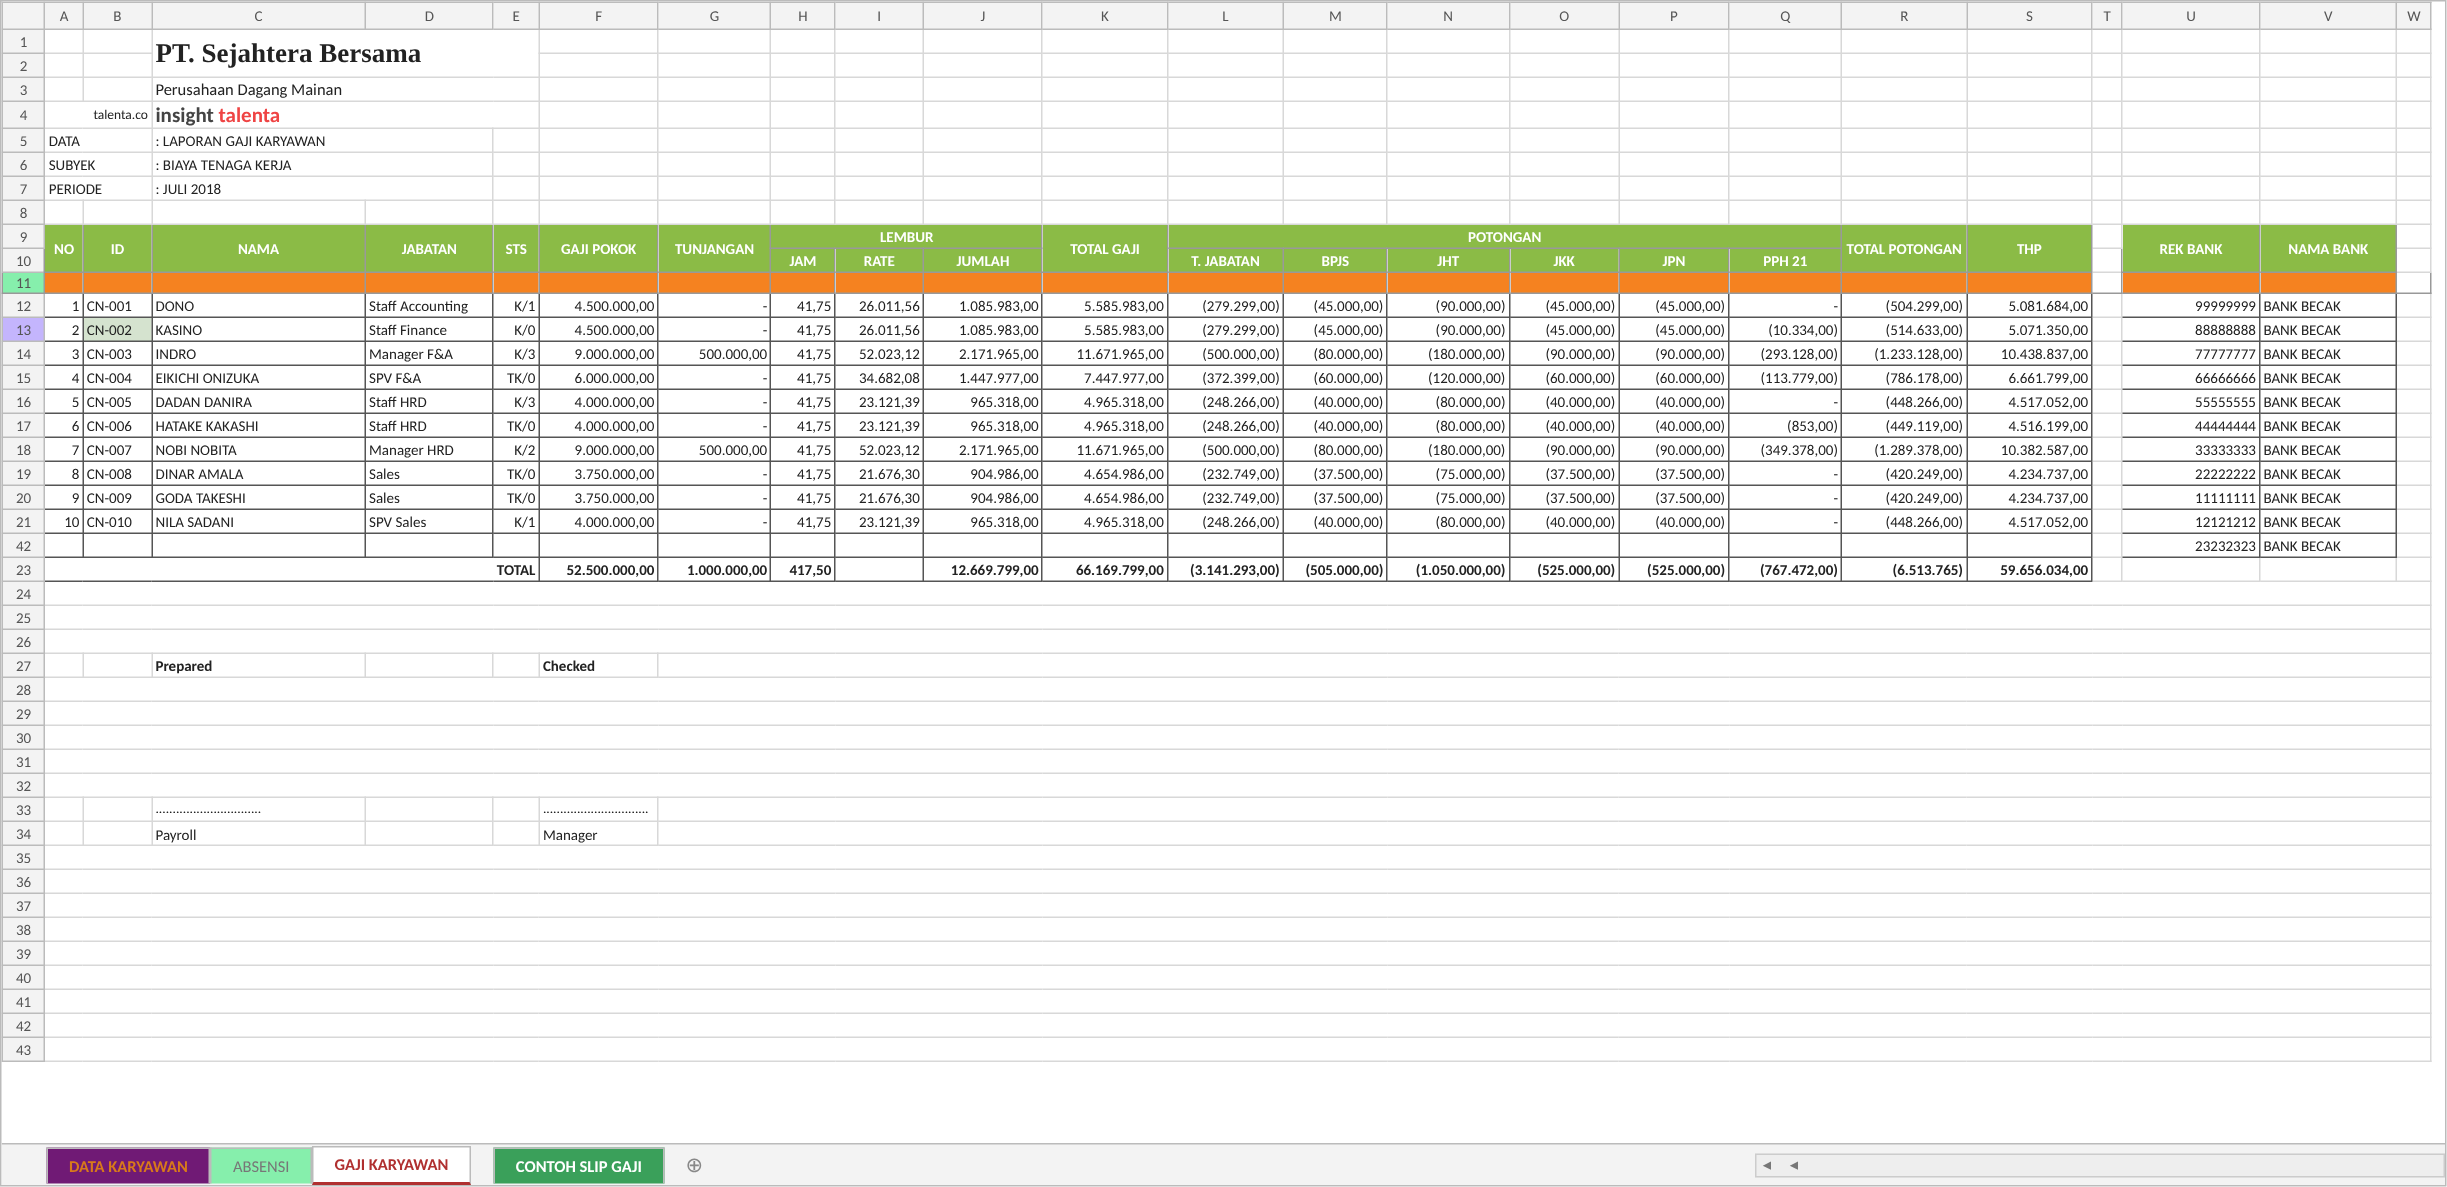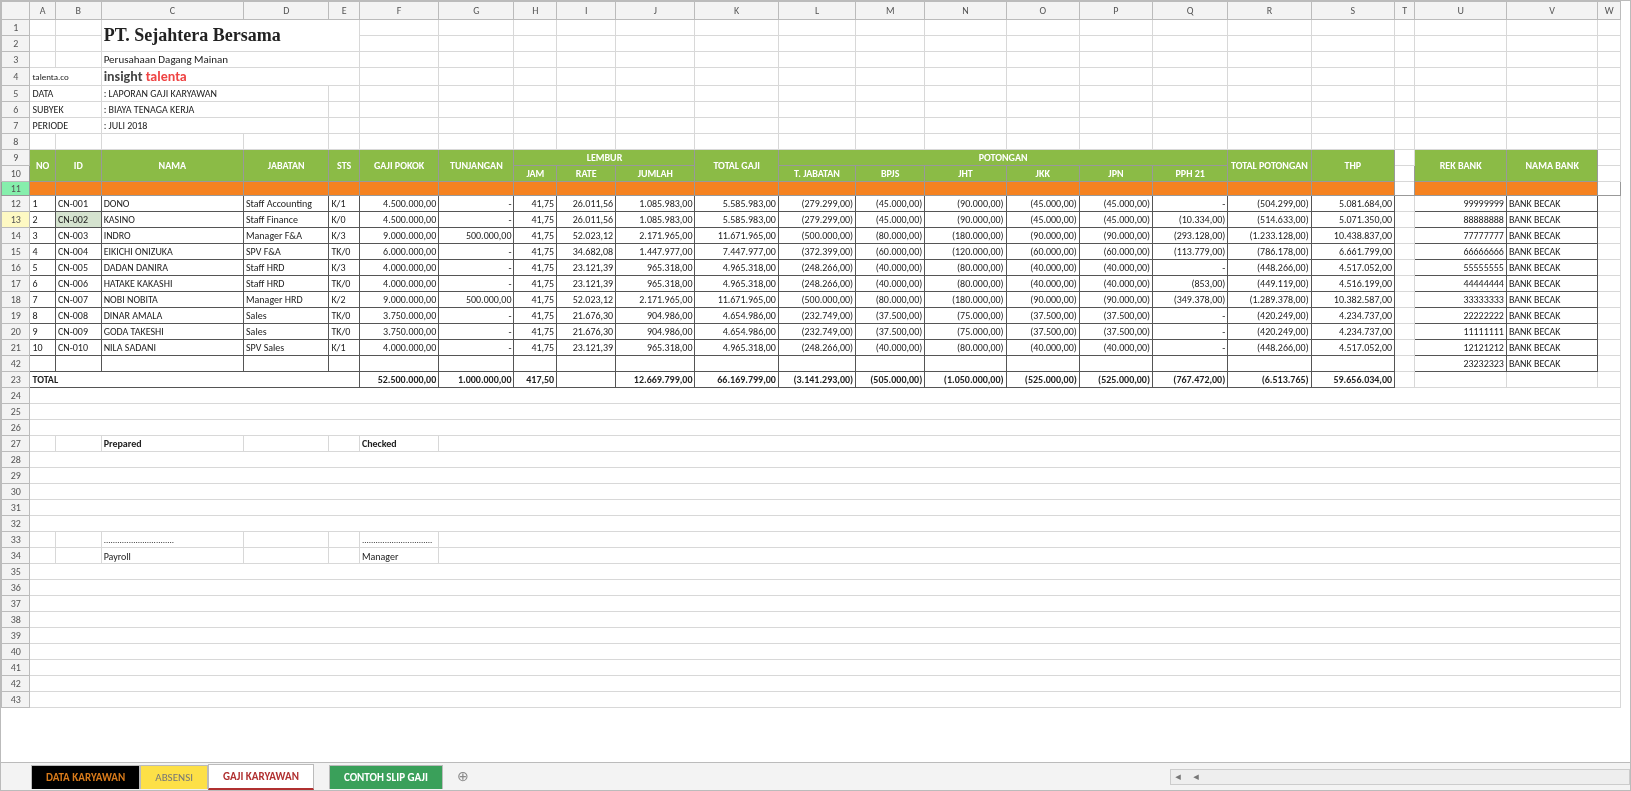--- a/index.html
+++ b/index.html
@@ -4,35 +4,35 @@
 <style>
   * { box-sizing: border-box; margin: 0; padding: 0; }
   body { font-family: Calibri, Arial, sans-serif; font-size: 10px; background: #fff; color: #222; user-select: none; }
   .sheet { width: 1631px; height: 791px; position: relative; overflow: hidden; border: 1px solid #bbb; }
   .grid { position: absolute; top: 0; left: 0; right: 0; bottom: 28px; overflow: hidden; }
   table { border-collapse: collapse; table-layout: fixed; width: 1620px; }
   th, td { border: 1px solid #d8d8d8; height: 16px; overflow: hidden; white-space: nowrap; padding: 0 2px; font-size: 10px; vertical-align: middle; }
   .colhead th { background: #f3f3f3; font-weight: normal; text-align: center; color: #555; height: 18px; border: 1px solid #bbb; }
   .rowhead { background: #f3f3f3; text-align: center; color: #555; width: 28px; border: 1px solid #bbb !important; }
   .sel { background: #d5e3cf !important; border: 1px solid #1a7a1a !important; }
-  .selrow { background: #fef9c3; }
+  .selrow { background: #c4b5fd; }
   .title-big { font-family: Georgia, serif; font-size: 18px; font-weight: bold; }
   .title-sub { font-size: 11px; }
   .brand { font-size: 14px; font-weight: bold; }
   .brand .t1 { color: #444; } .brand .t2 { color: #ef4444; }
-  .tc { text-align: left; } .tr { text-align: right; }
+  .tc { text-align: right; } .tr { text-align: right; }
   .hgreen { background: #8bbb46; color: #fff; font-weight: bold; text-align: center; border: 1px solid #999 !important; }
   .orangebar td { background: #f58220; height: 6px !important; padding: 0; border: 1px solid #999 !important; }
   .bord { border: 1px solid #555 !important; }
   .bord-lr { border-left: 1px solid #555 !important; border-right: 1px solid #555 !important; }
   .bord-b { border-bottom: 1px solid #555 !important; }
   .bold { font-weight: bold; }
   .tabs { position: absolute; bottom: 0; left: 0; right: 0; height: 28px; background: #f3f3f3; border-top: 1px solid #bbb; display: flex; align-items: center; padding-left: 30px; font-size: 11px; }
-  .tab { padding: 5px 14px; border: 1px solid #bbb; border-bottom: none; margin-right: 0; background: #fde047; cursor: pointer; }
-  .tab.orange { color: #d87a1a; font-weight: bold; background:#000000; }
+  .tab { padding: 5px 14px; border: 1px solid #bbb; border-bottom: none; margin-right: 0; background: #86efac; cursor: pointer; }
+  .tab.orange { color: #d87a1a; font-weight: bold; background:#701a75; }
   .tab.gray { color: #777; }
   .tab.red { color: #b03030; font-weight: bold; background:#fff; border-bottom: 2px solid #b03030; }
   .tab.green { background: #3aa05a; color: #fff; font-weight: bold; margin-left: 15px; }
   .addtab { width: 24px; text-align: center; color: #888; font-size: 14px; margin-left: 8px; cursor: pointer; }
   .hscroll { margin-left: auto; width: 460px; height: 16px; background: #eee; border: 1px solid #ccc; display:flex; align-items:center; }
   .hscroll .arrow { width:14px; text-align:center; color:#777; }
   .dotted { letter-spacing: 0; font-size: 9px; }
   .sig { border-top: 1px solid #555; padding-top: 1px; margin-left: 36px; }
 </style>
 </head>

